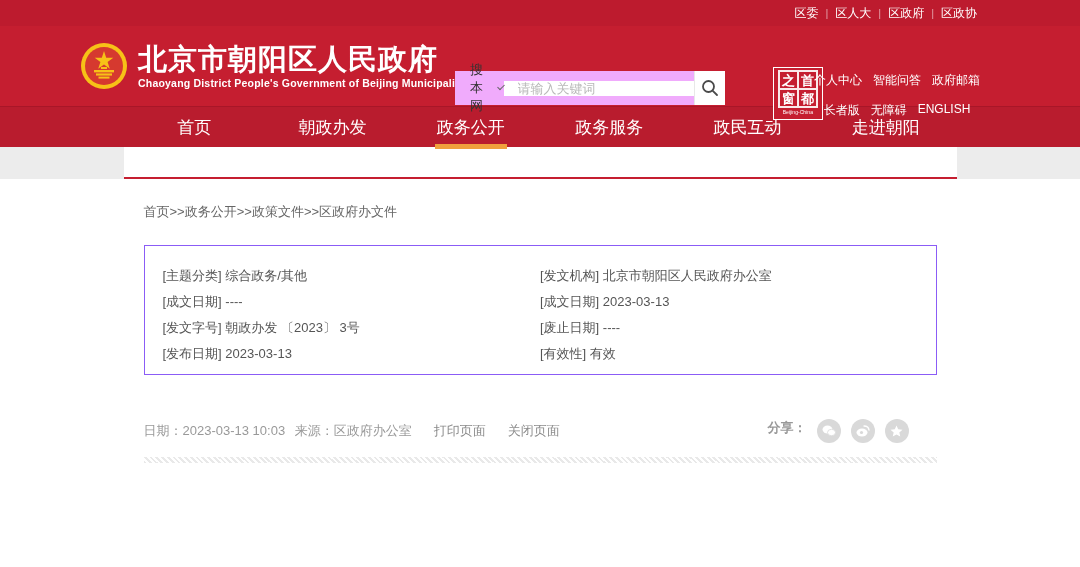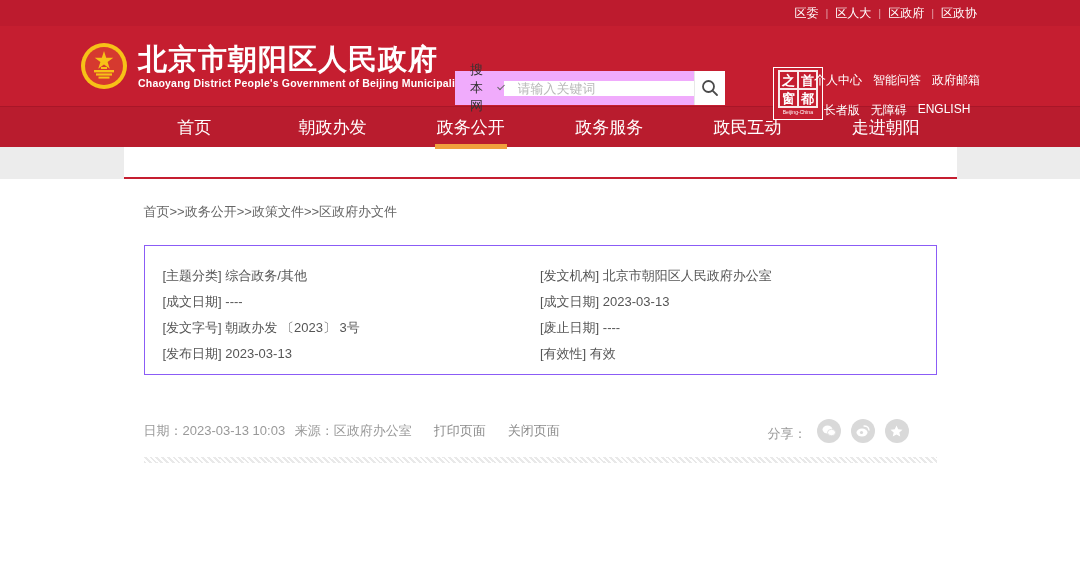--- a/index.html
+++ b/index.html
@@ -54,21 +54,21 @@
   .meta-row { font-size:13px; color:#555; margin-bottom:7px; line-height:13px; padding:3px 0; }
   .meta-row .mlabel { color:#555; }
   .meta-row .mvalue { color:#555; }
 
   .doc-title { margin:46px auto 0 auto; width:96%; text-align:center; font-size:19px; font-weight:600; color:#3d3d3d; line-height:33px; }
 
   .date-row { margin-top:36px; padding:8px 0 14px 0; font-size:13px; color:#999; display:flex; align-items:center; border-bottom:6px solid transparent;
     border-image: repeating-linear-gradient(45deg,#e9e9e9 0 2px,#ffffff 2px 4px) 6; }
   .date-row a { color:#8c8c8c; text-decoration:none; margin-right:22px; }
   .date-row .dr-left span { margin-right:6px; }
-  .share { margin-left:auto; display:flex; align-items:flex-end; gap:10px; padding-right:28px; }
+  .share { margin-left:auto; display:flex; align-items:flex-start; gap:10px; padding-right:28px;font-weight:bold; }
   .share-label { color:#999; font-size:13px; }
   .share-ico { width:24px; height:24px; border-radius:50%; background:#d9d9d9; display:flex; align-items:center; justify-content:center; cursor:pointer; }
 </style>
 </head>
 <body>
 
 <div class="topbar">
   <a href="#">区委</a>
     <span class="sep">|</span>
   <a href="#">区人大</a>

